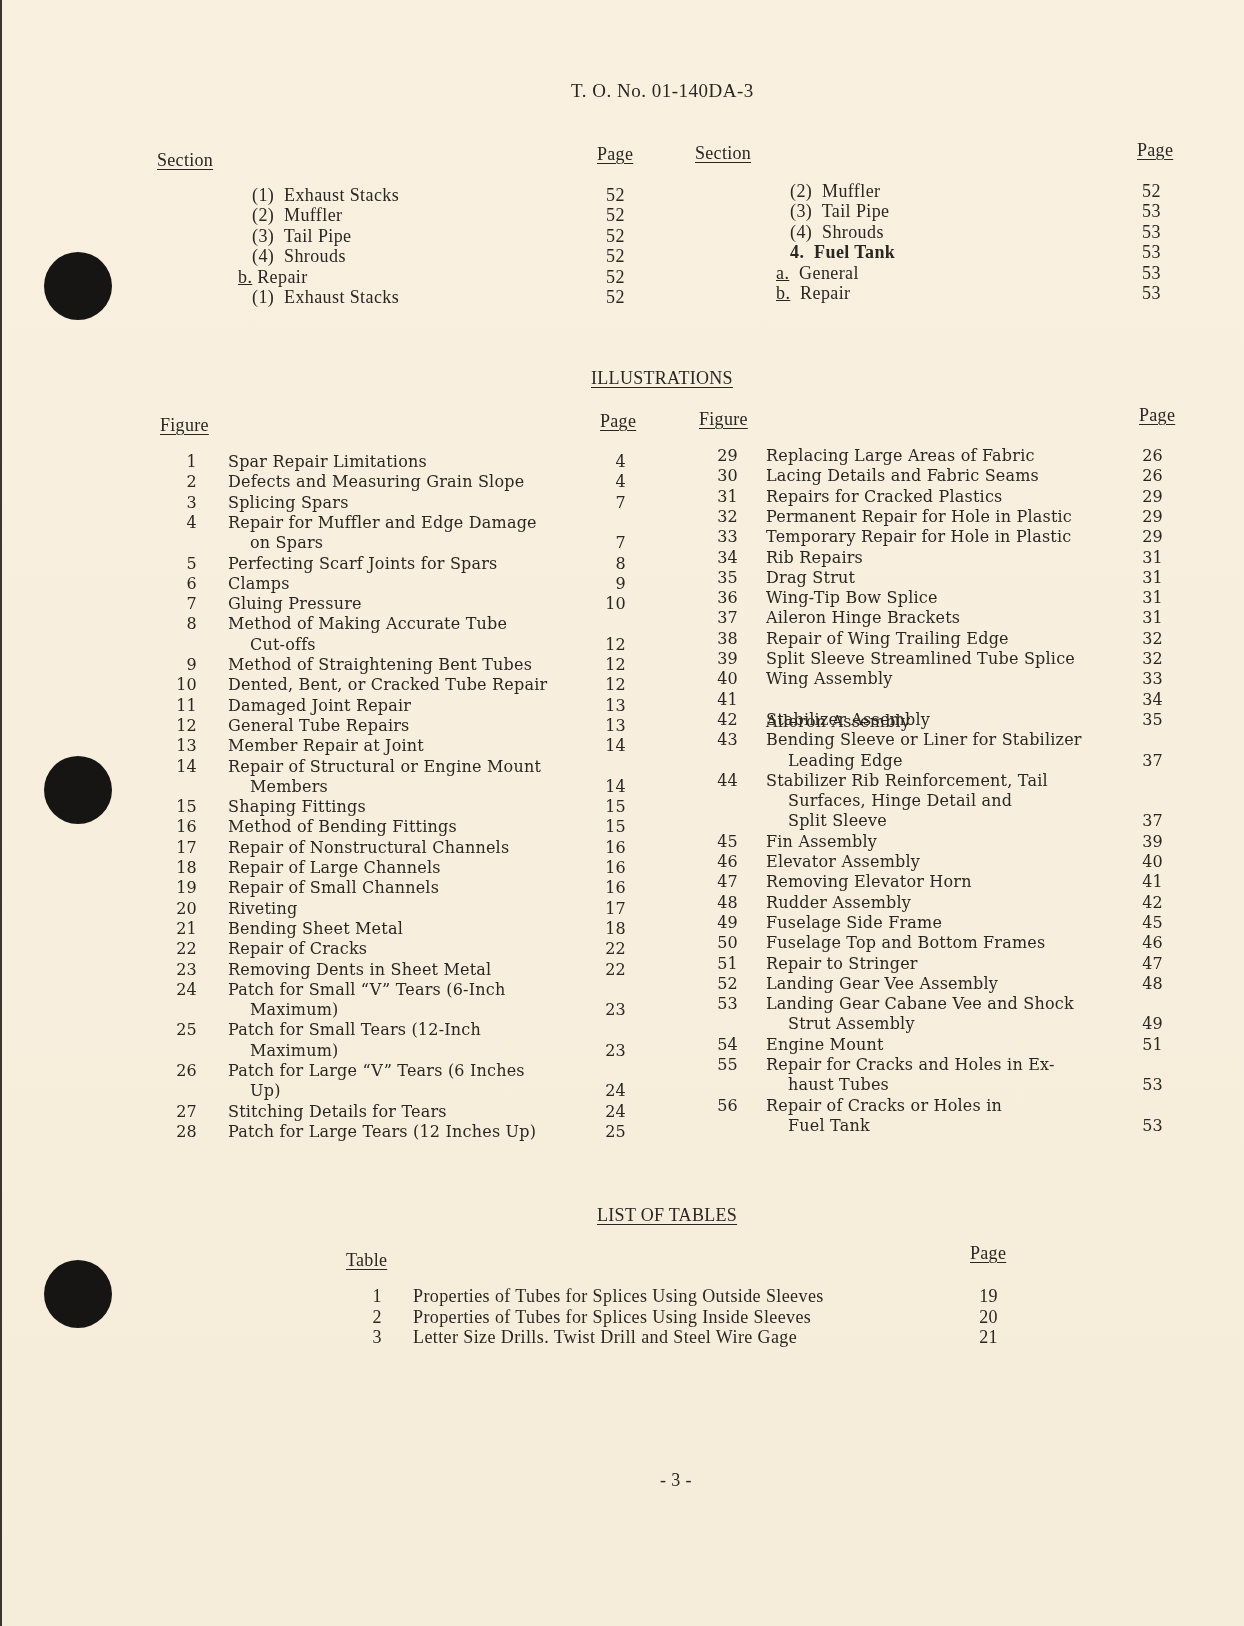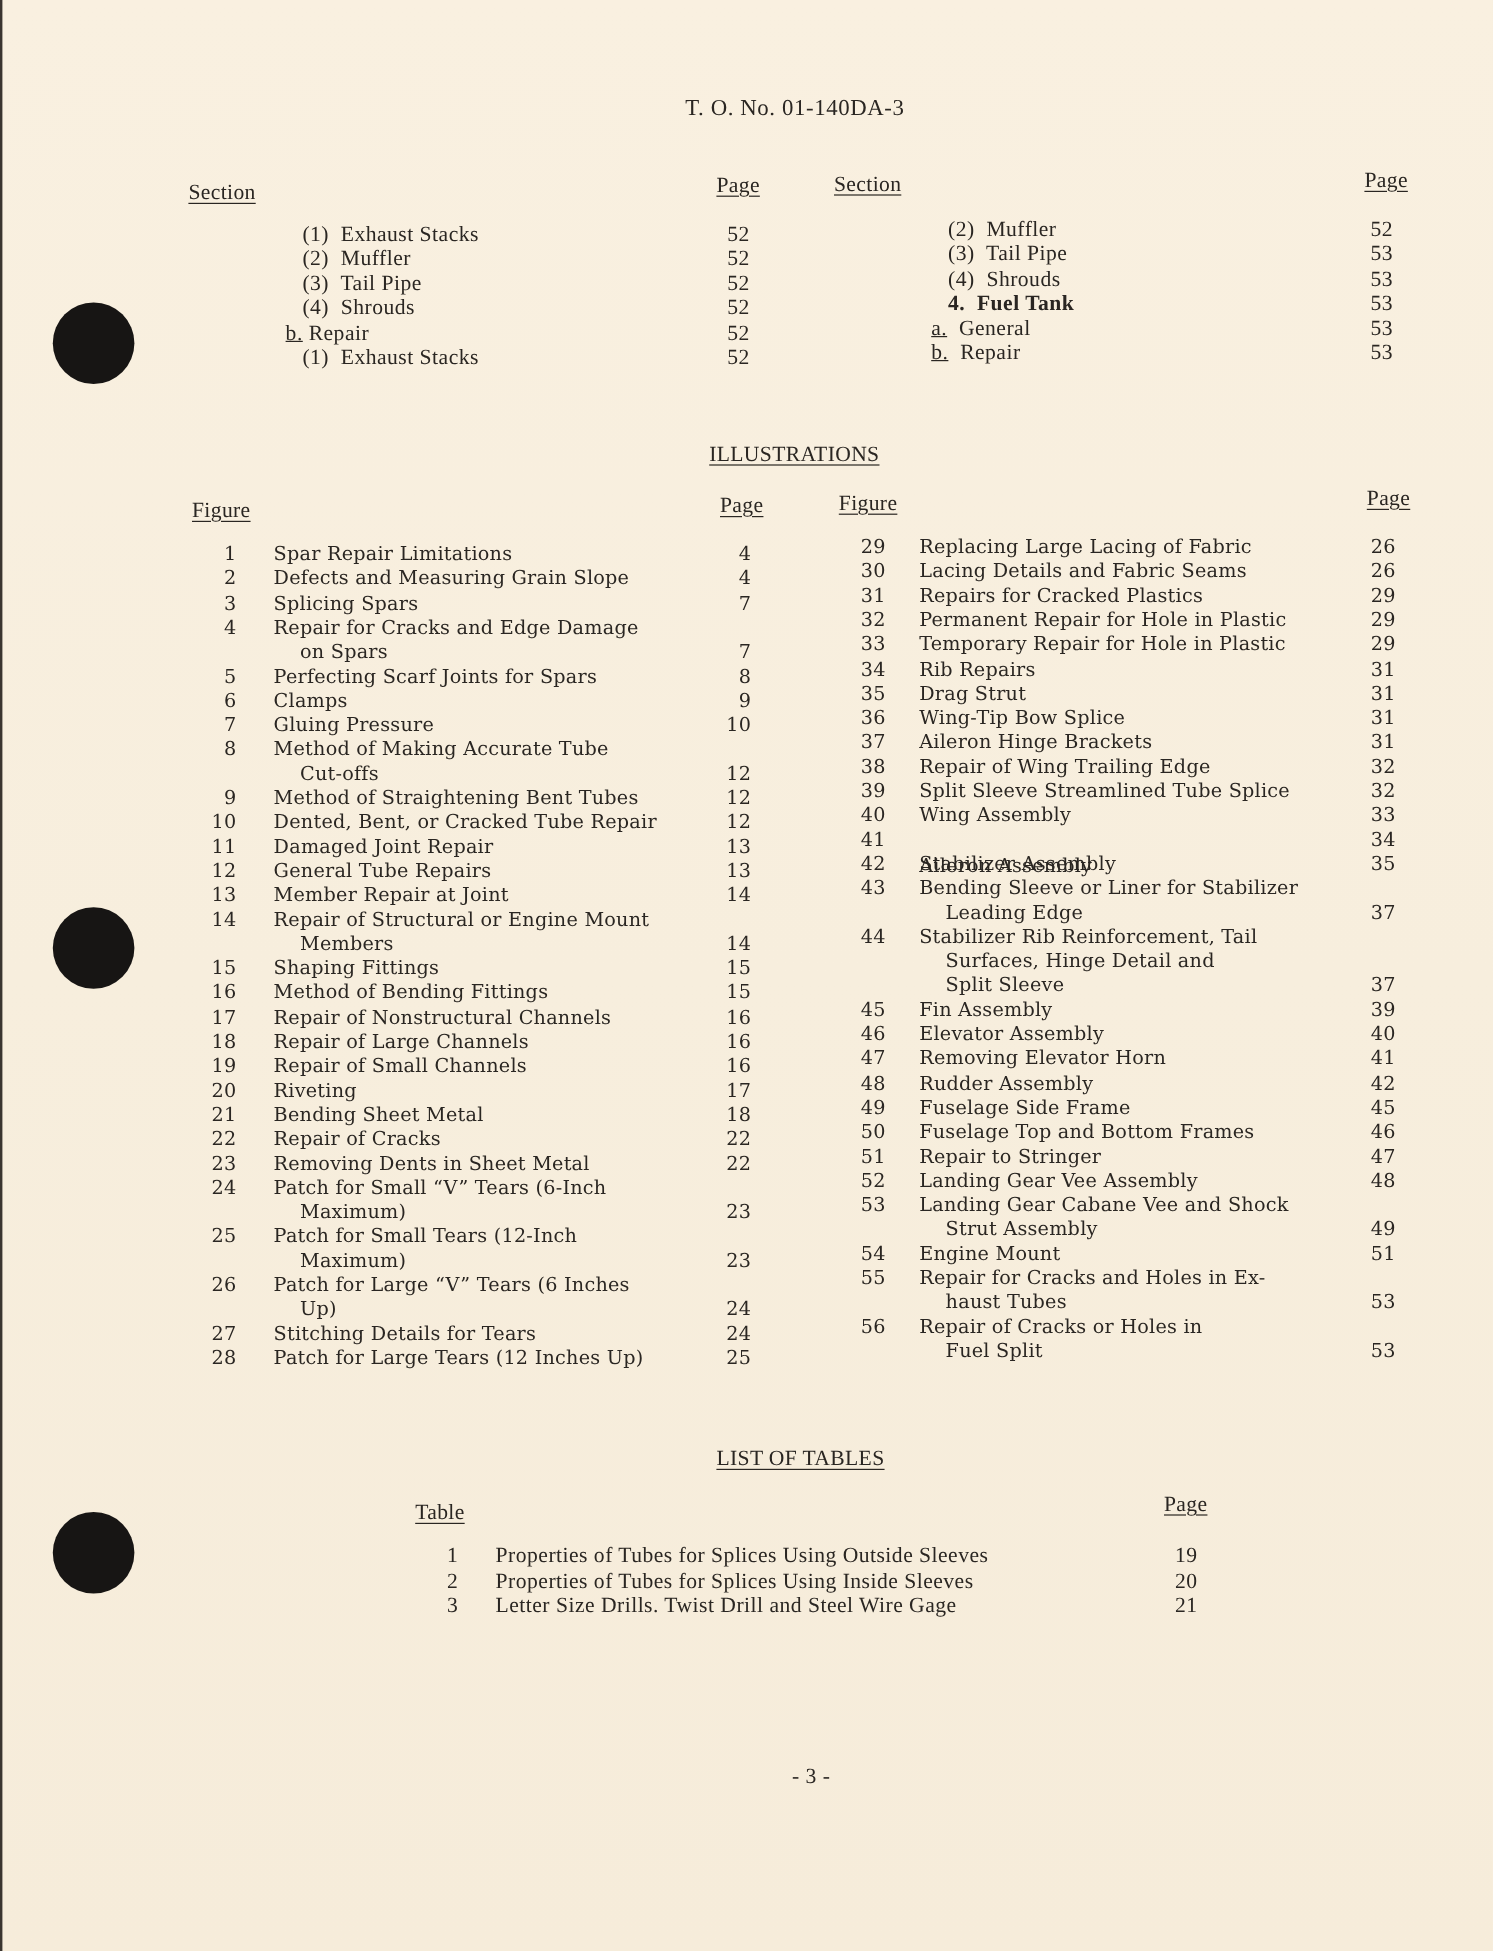--- a/index.html
+++ b/index.html
@@ -78,21 +78,21 @@
     <div class="abs fig num-r" style="left:157px; width:40px; top:452px;">1</div>
     <div class="abs fig" style="left:228px; top:452px;">Spar Repair Limitations</div>
     <div class="abs fig num-r" style="left:586px; width:40px; top:452px;">4</div>
     <div class="abs fig num-r" style="left:157px; width:40px; top:472.3px;">2</div>
     <div class="abs fig" style="left:228px; top:472.3px;">Defects and Measuring Grain Slope</div>
     <div class="abs fig num-r" style="left:586px; width:40px; top:472.3px;">4</div>
     <div class="abs fig num-r" style="left:157px; width:40px; top:492.6px;">3</div>
     <div class="abs fig" style="left:228px; top:492.6px;">Splicing Spars</div>
     <div class="abs fig num-r" style="left:586px; width:40px; top:492.6px;">7</div>
     <div class="abs fig num-r" style="left:157px; width:40px; top:512.9px;">4</div>
-    <div class="abs fig" style="left:228px; top:512.9px;">Repair for Cracks and Edge Damage</div>
+    <div class="abs fig" style="left:228px; top:512.9px;">Repair for Muffler and Edge Damage</div>
     <div class="abs fig" style="left:250px; top:533.1999999999999px;">on Spars</div>
     <div class="abs fig num-r" style="left:586px; width:40px; top:533.1999999999999px;">7</div>
     <div class="abs fig num-r" style="left:157px; width:40px; top:553.5px;">5</div>
     <div class="abs fig" style="left:228px; top:553.5px;">Perfecting Scarf Joints for Spars</div>
     <div class="abs fig num-r" style="left:586px; width:40px; top:553.5px;">8</div>
     <div class="abs fig num-r" style="left:157px; width:40px; top:573.8px;">6</div>
     <div class="abs fig" style="left:228px; top:573.8px;">Clamps</div>
     <div class="abs fig num-r" style="left:586px; width:40px; top:573.8px;">9</div>
     <div class="abs fig num-r" style="left:157px; width:40px; top:594.0999999999999px;">7</div>
     <div class="abs fig" style="left:228px; top:594.0999999999999px;">Gluing Pressure</div>
@@ -161,21 +161,21 @@
     <div class="abs fig num-r" style="left:586px; width:40px; top:1081.2999999999993px;">24</div>
     <div class="abs fig num-r" style="left:157px; width:40px; top:1101.5999999999992px;">27</div>
     <div class="abs fig" style="left:228px; top:1101.5999999999992px;">Stitching Details for Tears</div>
     <div class="abs fig num-r" style="left:586px; width:40px; top:1101.5999999999992px;">24</div>
     <div class="abs fig num-r" style="left:157px; width:40px; top:1121.8999999999992px;">28</div>
     <div class="abs fig" style="left:228px; top:1121.8999999999992px;">Patch for Large Tears (12 Inches Up)</div>
     <div class="abs fig num-r" style="left:586px; width:40px; top:1121.8999999999992px;">25</div>
   </div>
 <div id="fig-right">
     <div class="abs fig num-r" style="left:698px; width:40px; top:446px;">29</div>
-    <div class="abs fig" style="left:766px; top:446px;">Replacing Large Lacing of Fabric</div>
+    <div class="abs fig" style="left:766px; top:446px;">Replacing Large Areas of Fabric</div>
     <div class="abs fig num-r" style="left:1123px; width:40px; top:446px;">26</div>
     <div class="abs fig num-r" style="left:698px; width:40px; top:466.3px;">30</div>
     <div class="abs fig" style="left:766px; top:466.3px;">Lacing Details and Fabric Seams</div>
     <div class="abs fig num-r" style="left:1123px; width:40px; top:466.3px;">26</div>
     <div class="abs fig num-r" style="left:698px; width:40px; top:486.6px;">31</div>
     <div class="abs fig" style="left:766px; top:486.6px;">Repairs for Cracked Plastics</div>
     <div class="abs fig num-r" style="left:1123px; width:40px; top:486.6px;">29</div>
     <div class="abs fig num-r" style="left:698px; width:40px; top:506.90000000000003px;">32</div>
     <div class="abs fig" style="left:766px; top:506.90000000000003px;">Permanent Repair for Hole in Plastic</div>
     <div class="abs fig num-r" style="left:1123px; width:40px; top:506.90000000000003px;">29</div>
@@ -248,21 +248,21 @@
     <div class="abs fig num-r" style="left:1123px; width:40px; top:1014.3999999999992px;">49</div>
     <div class="abs fig num-r" style="left:698px; width:40px; top:1034.6999999999991px;">54</div>
     <div class="abs fig" style="left:766px; top:1034.6999999999991px;">Engine Mount</div>
     <div class="abs fig num-r" style="left:1123px; width:40px; top:1034.6999999999991px;">51</div>
     <div class="abs fig num-r" style="left:698px; width:40px; top:1054.999999999999px;">55</div>
     <div class="abs fig" style="left:766px; top:1054.999999999999px;">Repair for Cracks and Holes in Ex-</div>
     <div class="abs fig" style="left:788px; top:1075.299999999999px;">haust Tubes</div>
     <div class="abs fig num-r" style="left:1123px; width:40px; top:1075.299999999999px;">53</div>
     <div class="abs fig num-r" style="left:698px; width:40px; top:1095.599999999999px;">56</div>
     <div class="abs fig" style="left:766px; top:1095.599999999999px;">Repair of Cracks or Holes in</div>
-    <div class="abs fig" style="left:788px; top:1115.899999999999px;">Fuel Split</div>
+    <div class="abs fig" style="left:788px; top:1115.899999999999px;">Fuel Tank</div>
     <div class="abs fig num-r" style="left:1123px; width:40px; top:1115.899999999999px;">53</div>
   </div>
 
 <div class="abs hdr" style="left:597px; top:1205px;">LIST OF TABLES</div>
 <div class="abs hdr" style="left:346px; top:1250px;">Table</div>
 <div class="abs hdr" style="left:970px; top:1243px;">Page</div>
 <div id="tbl-rows">
     <div class="abs sec num-r" style="left:342px; width:40px; top:1286px;">1</div>
     <div class="abs sec" style="left:413px; top:1286px;">Properties of Tubes for Splices Using Outside Sleeves</div>
     <div class="abs sec num-r" style="left:958px; width:40px; top:1286px;">19</div>

